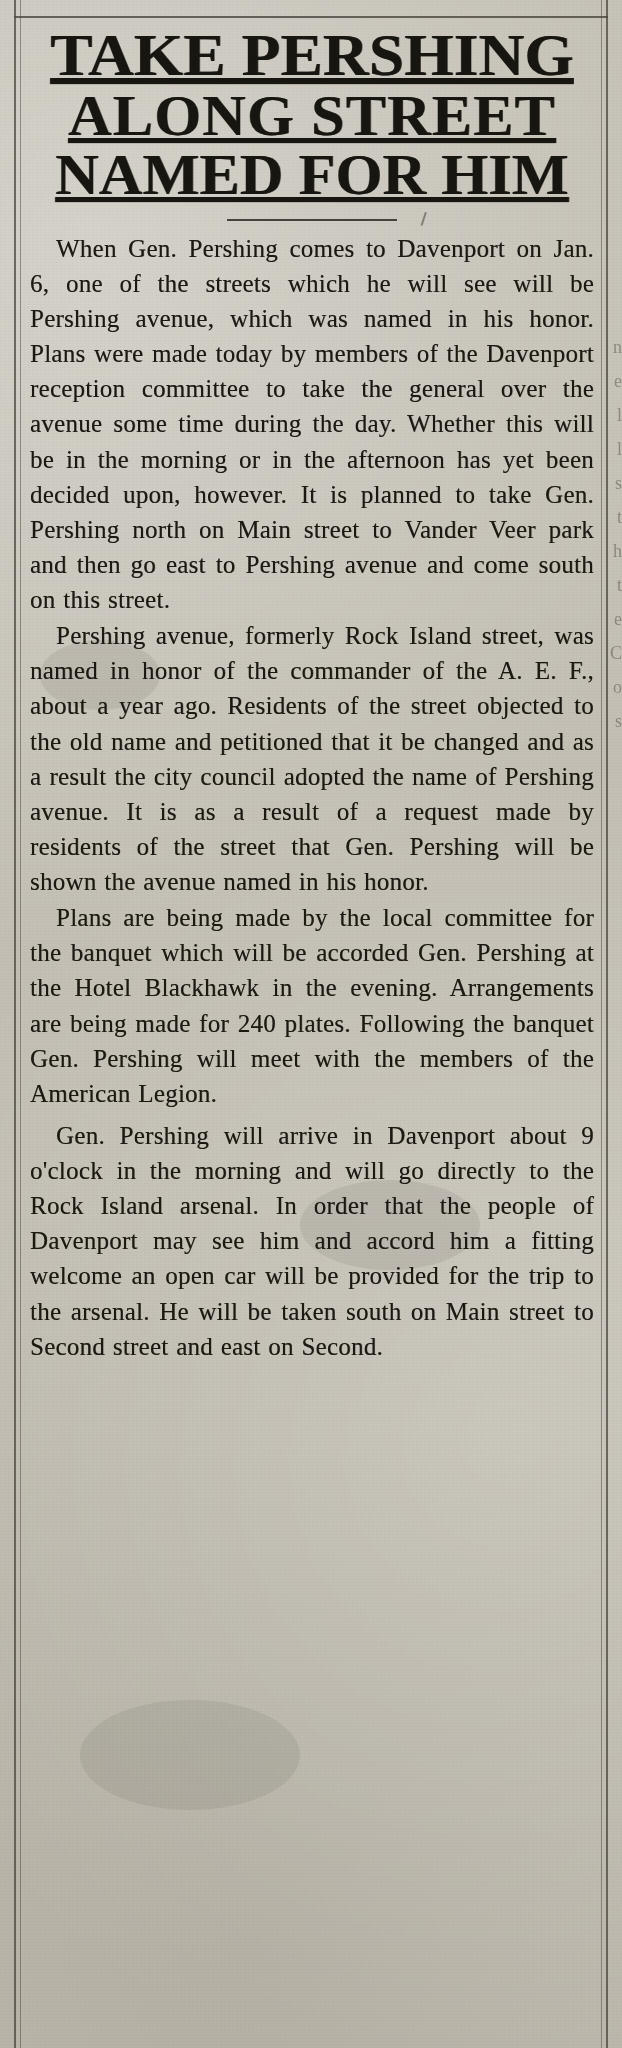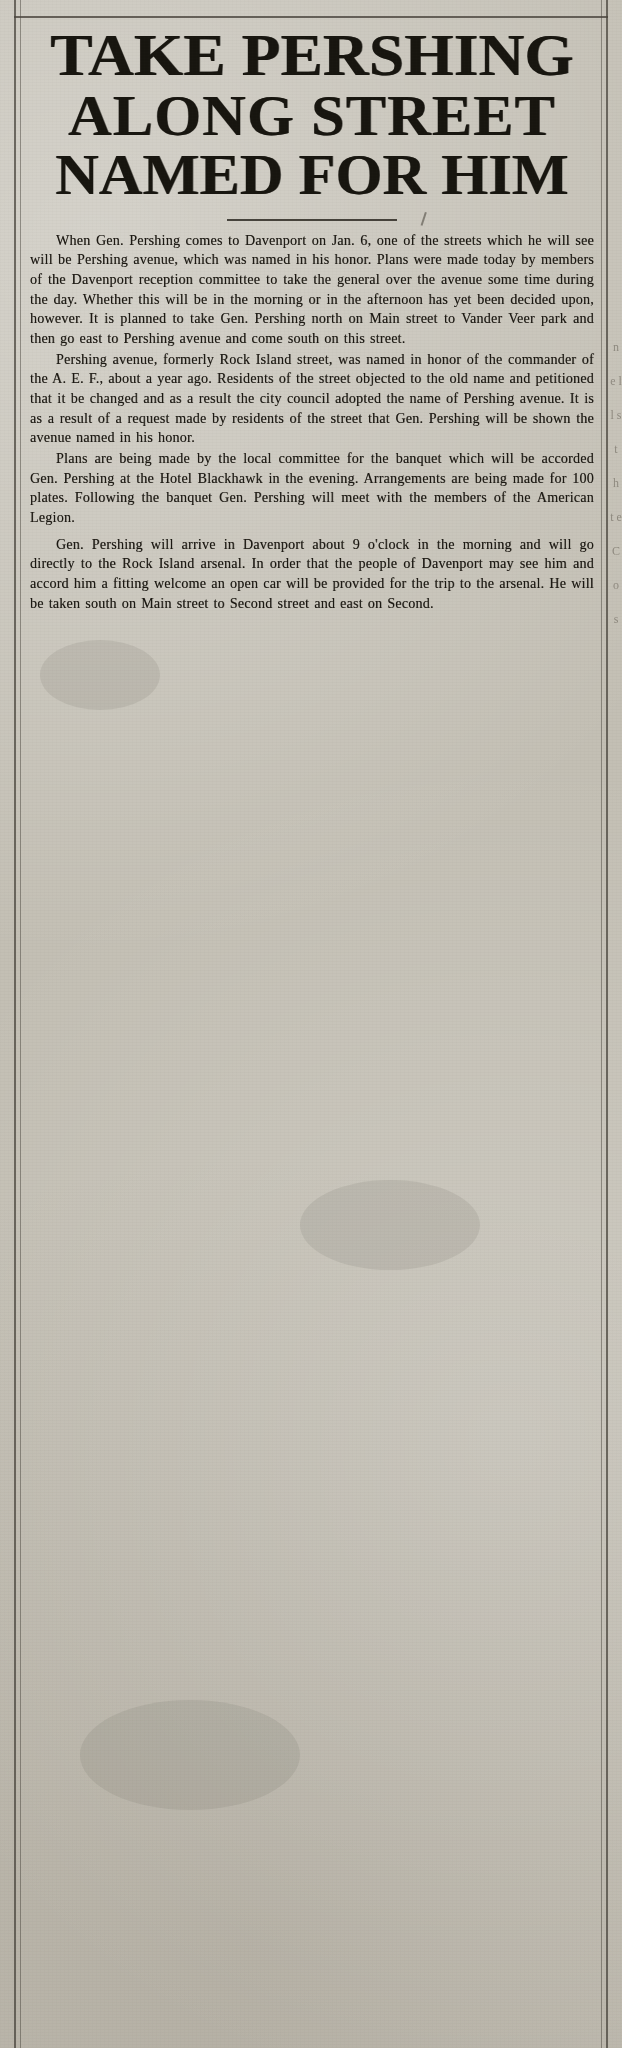--- a/index.html
+++ b/index.html
@@ -69,20 +69,21 @@
   }
 
   
   .headline {
     text-align: center;
     color: #17150f;
     font-family: "Liberation Serif", serif;
     font-weight: bold;
     letter-spacing: 0.5px;
     text-shadow: 0.6px 0 0 rgba(20,18,14,0.55), -0.4px 0.4px 0 rgba(20,18,14,0.35);
+    text-decoration: underline;
   }
   .headline .hl {
     display: block;
     line-height: 0.97;
     font-size: 58px;
     transform: scaleX(1.06);
     transform-origin: center;
     margin: 0 0 4px 0;
     white-space: nowrap;
   }
@@ -106,46 +107,46 @@
     width: 12px;
     height: 14px;
     border-right: 2px solid #3a352d;
     transform: rotate(18deg);
     opacity: .6;
   }
 
   
   .body {
     color: #1b1812;
-    font-size: 14px;
+    font-size: 25px;
     line-height: 1.405;
     text-align: justify;
     text-justify: inter-word;
     font-family: "Liberation Serif", serif;
     letter-spacing: 0.25px;
     word-spacing: 1.2px;
     text-shadow: 0.35px 0 0 rgba(27,24,18,0.5);
   }
   .body p {
     margin: 0 0 1px 0;
     text-indent: 26px;
   }
   .body p:last-child { margin-bottom: 0; margin-top: 7px; }
 
   
   .neighbor {
     position: absolute;
     right: 0px;
     width: 12px;
     color: #4a443a;
-    font-size: 12px;
+    font-size: 18px;
     line-height: 34px;
     opacity: .45;
     font-family: "Liberation Serif", serif;
-    text-align: center;
+    text-align: right;
     overflow: hidden;
   }
 
   
   .blotch {
     position: absolute;
     border-radius: 50%;
     background: rgba(70,64,55,0.10);
     pointer-events: none;
   }
@@ -171,21 +172,21 @@
       <span class="hl hl-1">TAKE PERSHING</span>
       <span class="hl hl-2">ALONG STREET</span>
       <span class="hl hl-3">NAMED FOR HIM</span>
     </div>
 
     <div class="hr-short"></div>
 
     <div class="body">
       <p>When Gen. Pershing comes to Davenport on Jan. 6, one of the streets which he will see will be Pershing avenue, which was named in his honor. Plans were made today by members of the Davenport reception committee to take the general over the avenue some time during the day. Whether this will be in the morning or in the afternoon has yet been decided upon, however. It is planned to take Gen. Pershing north on Main street to Vander Veer park and then go east to Pershing avenue and come south on this street.</p>
       <p>Pershing avenue, formerly Rock Island street, was named in honor of the commander of the A. E. F., about a year ago. Residents of the street objected to the old name and petitioned that it be changed and as a result the city council adopted the name of Pershing avenue. It is as a result of a request made by residents of the street that Gen. Pershing will be shown the avenue named in his honor.</p>
-      <p>Plans are being made by the local committee for the banquet which will be accorded Gen. Pershing at the Hotel Blackhawk in the evening. Arrangements are being made for 100 plates. Following the banquet Gen. Pershing will meet with the members of the American Legion.</p>
+      <p>Plans are being made by the local committee for the banquet which will be accorded Gen. Pershing at the Hotel Blackhawk in the evening. Arrangements are being made for 240 plates. Following the banquet Gen. Pershing will meet with the members of the American Legion.</p>
       <p>Gen. Pershing will arrive in Davenport about 9 o'clock in the morning and will go directly to the Rock Island arsenal. In order that the people of Davenport may see him and accord him a fitting welcome an open car will be provided for the trip to the arsenal. He will be taken south on Main street to Second street and east on Second.</p>
     </div>
 
   </div>
 
   <div class="neighbor" style="top:330px; height:1500px;">n e l l s t h t e C o s</div>
 
   <div id="grain"></div>
 </div>
 

